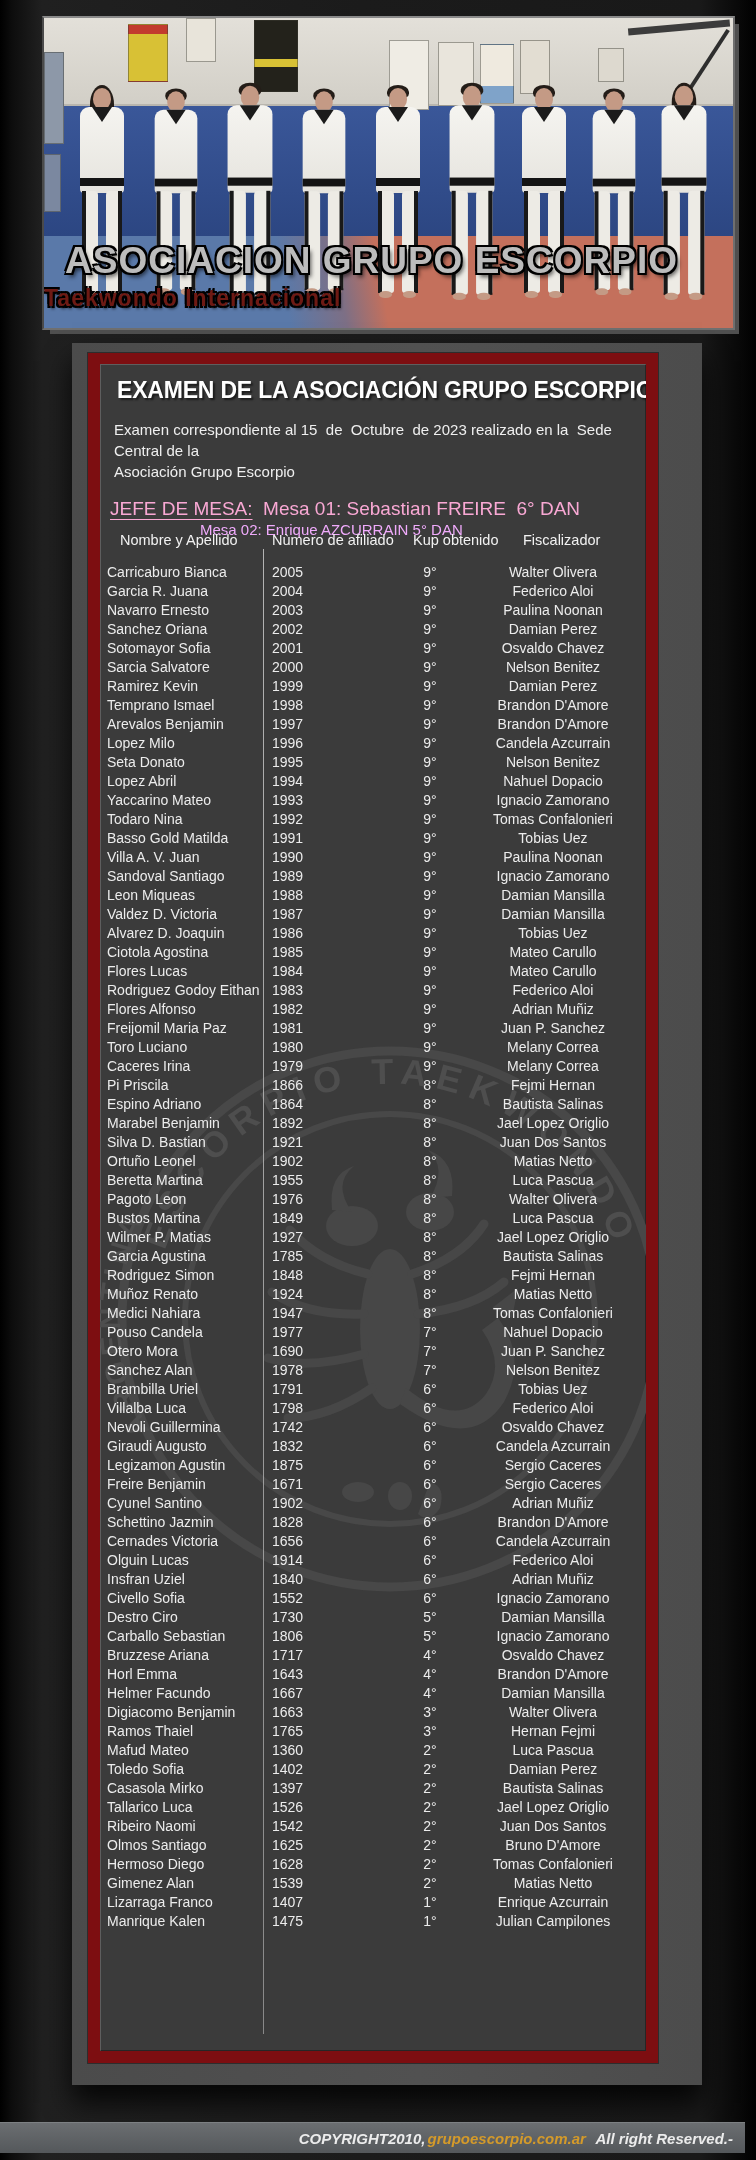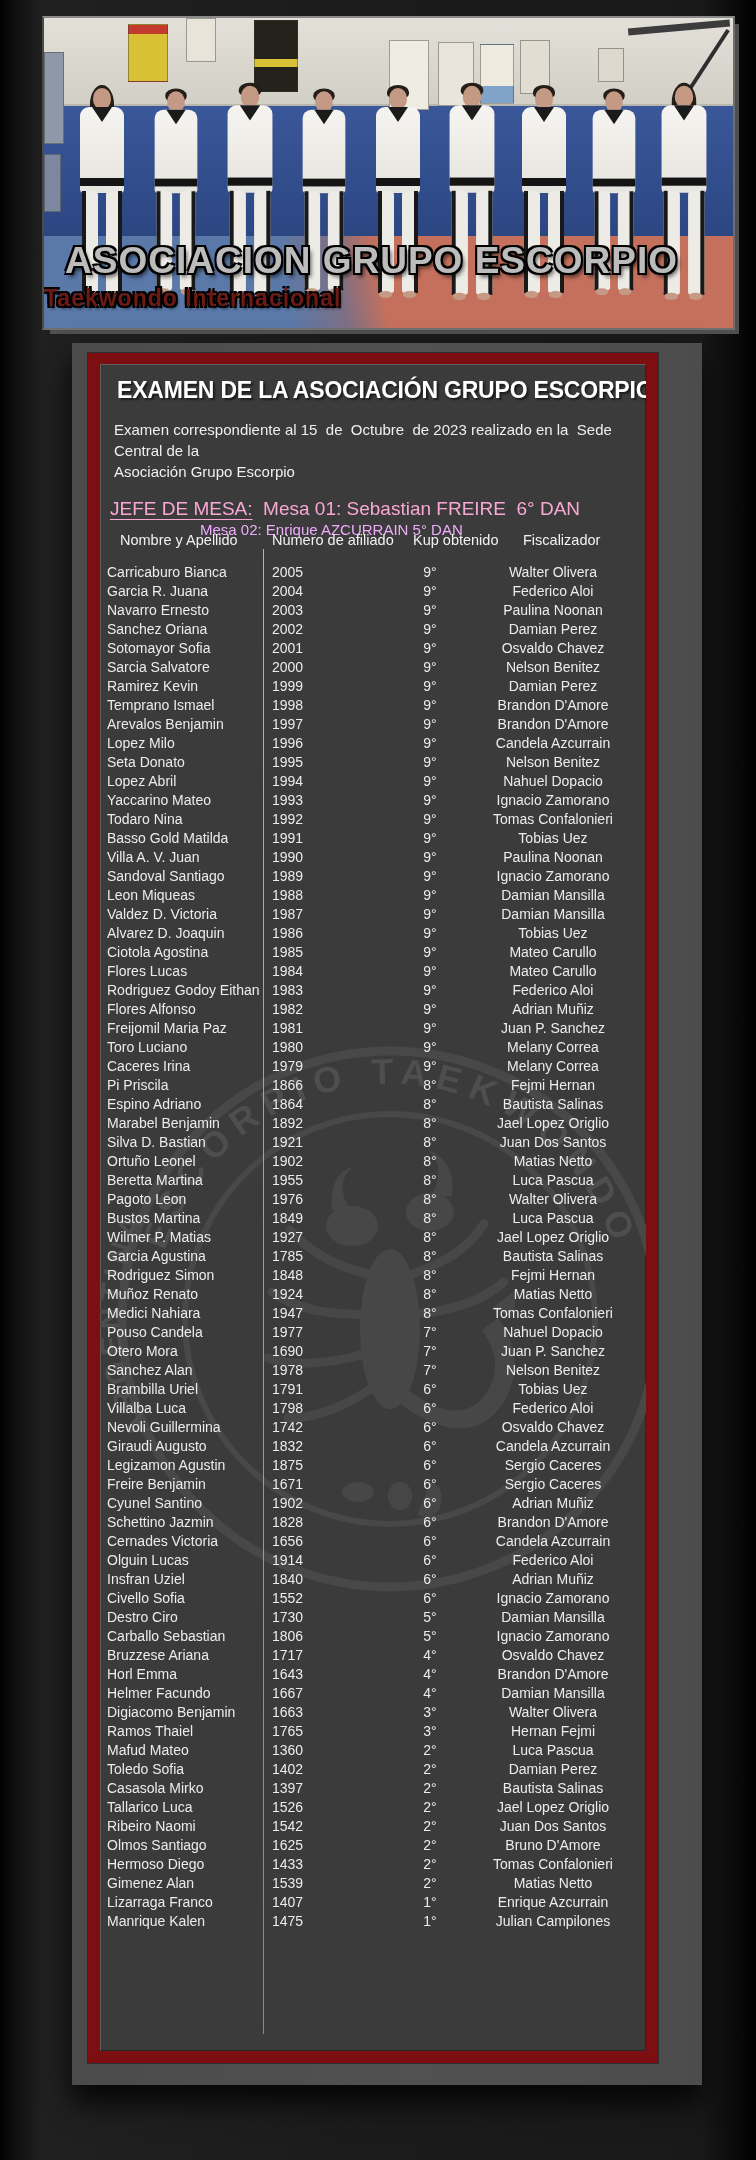--- a/index.html
+++ b/index.html
@@ -660,21 +660,21 @@
               <div class="cell c-fisc">Juan Dos Santos</div>
             </div>
             <div class="trow">
               <div class="cell c-name">Olmos Santiago</div>
               <div class="cell c-num">1625</div>
               <div class="cell c-kup">2°</div>
               <div class="cell c-fisc">Bruno D'Amore</div>
             </div>
             <div class="trow">
               <div class="cell c-name">Hermoso Diego</div>
-              <div class="cell c-num">1433</div>
+              <div class="cell c-num">1628</div>
               <div class="cell c-kup">2°</div>
               <div class="cell c-fisc">Tomas Confalonieri</div>
             </div>
             <div class="trow">
               <div class="cell c-name">Gimenez Alan</div>
               <div class="cell c-num">1539</div>
               <div class="cell c-kup">2°</div>
               <div class="cell c-fisc">Matias Netto</div>
             </div>
             <div class="trow">
@@ -688,14 +688,19 @@
               <div class="cell c-num">1475</div>
               <div class="cell c-kup">1°</div>
               <div class="cell c-fisc">Julian Campilones</div>
             </div>
           </div>
 
       </div>
     </div>
   </div>
 
+  <div class="footer">
+    <span>COPYRIGHT2010,</span>
+    <a class="link">grupoescorpio.com.ar</a>
+    <span style="white-space:pre;"> All right Reserved.-</span>
+  </div>
 
 </div>
 
 </body></html>

